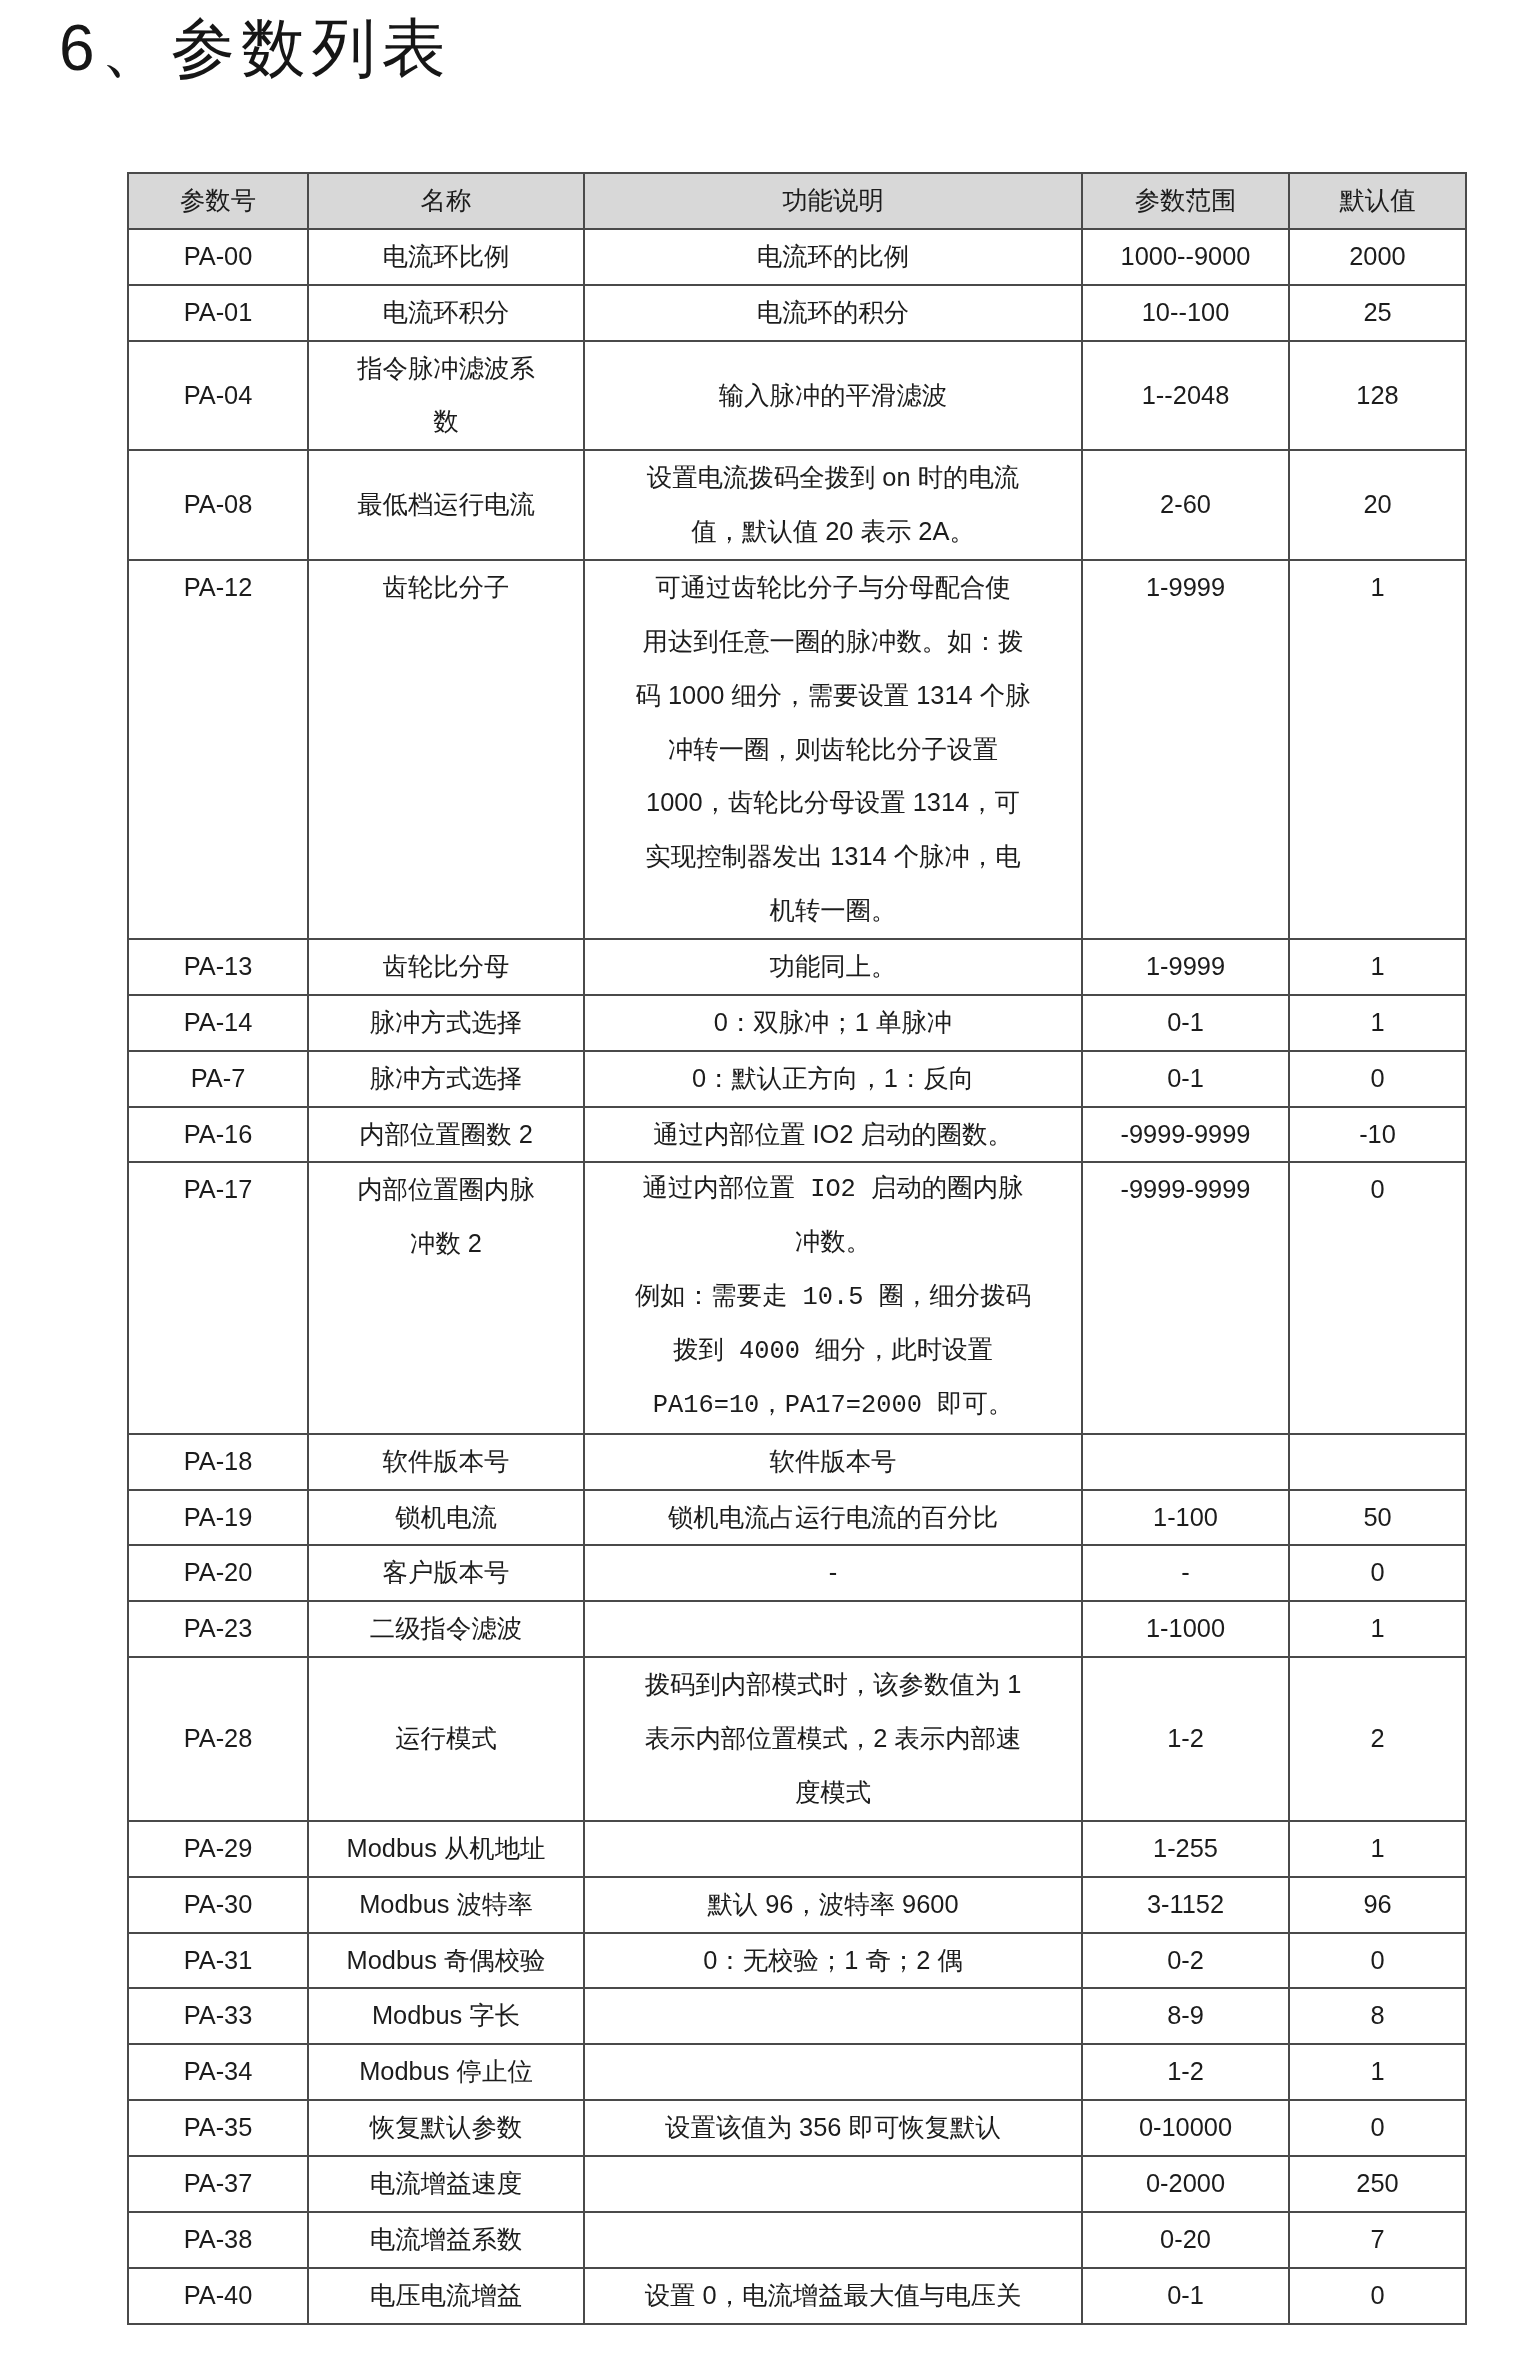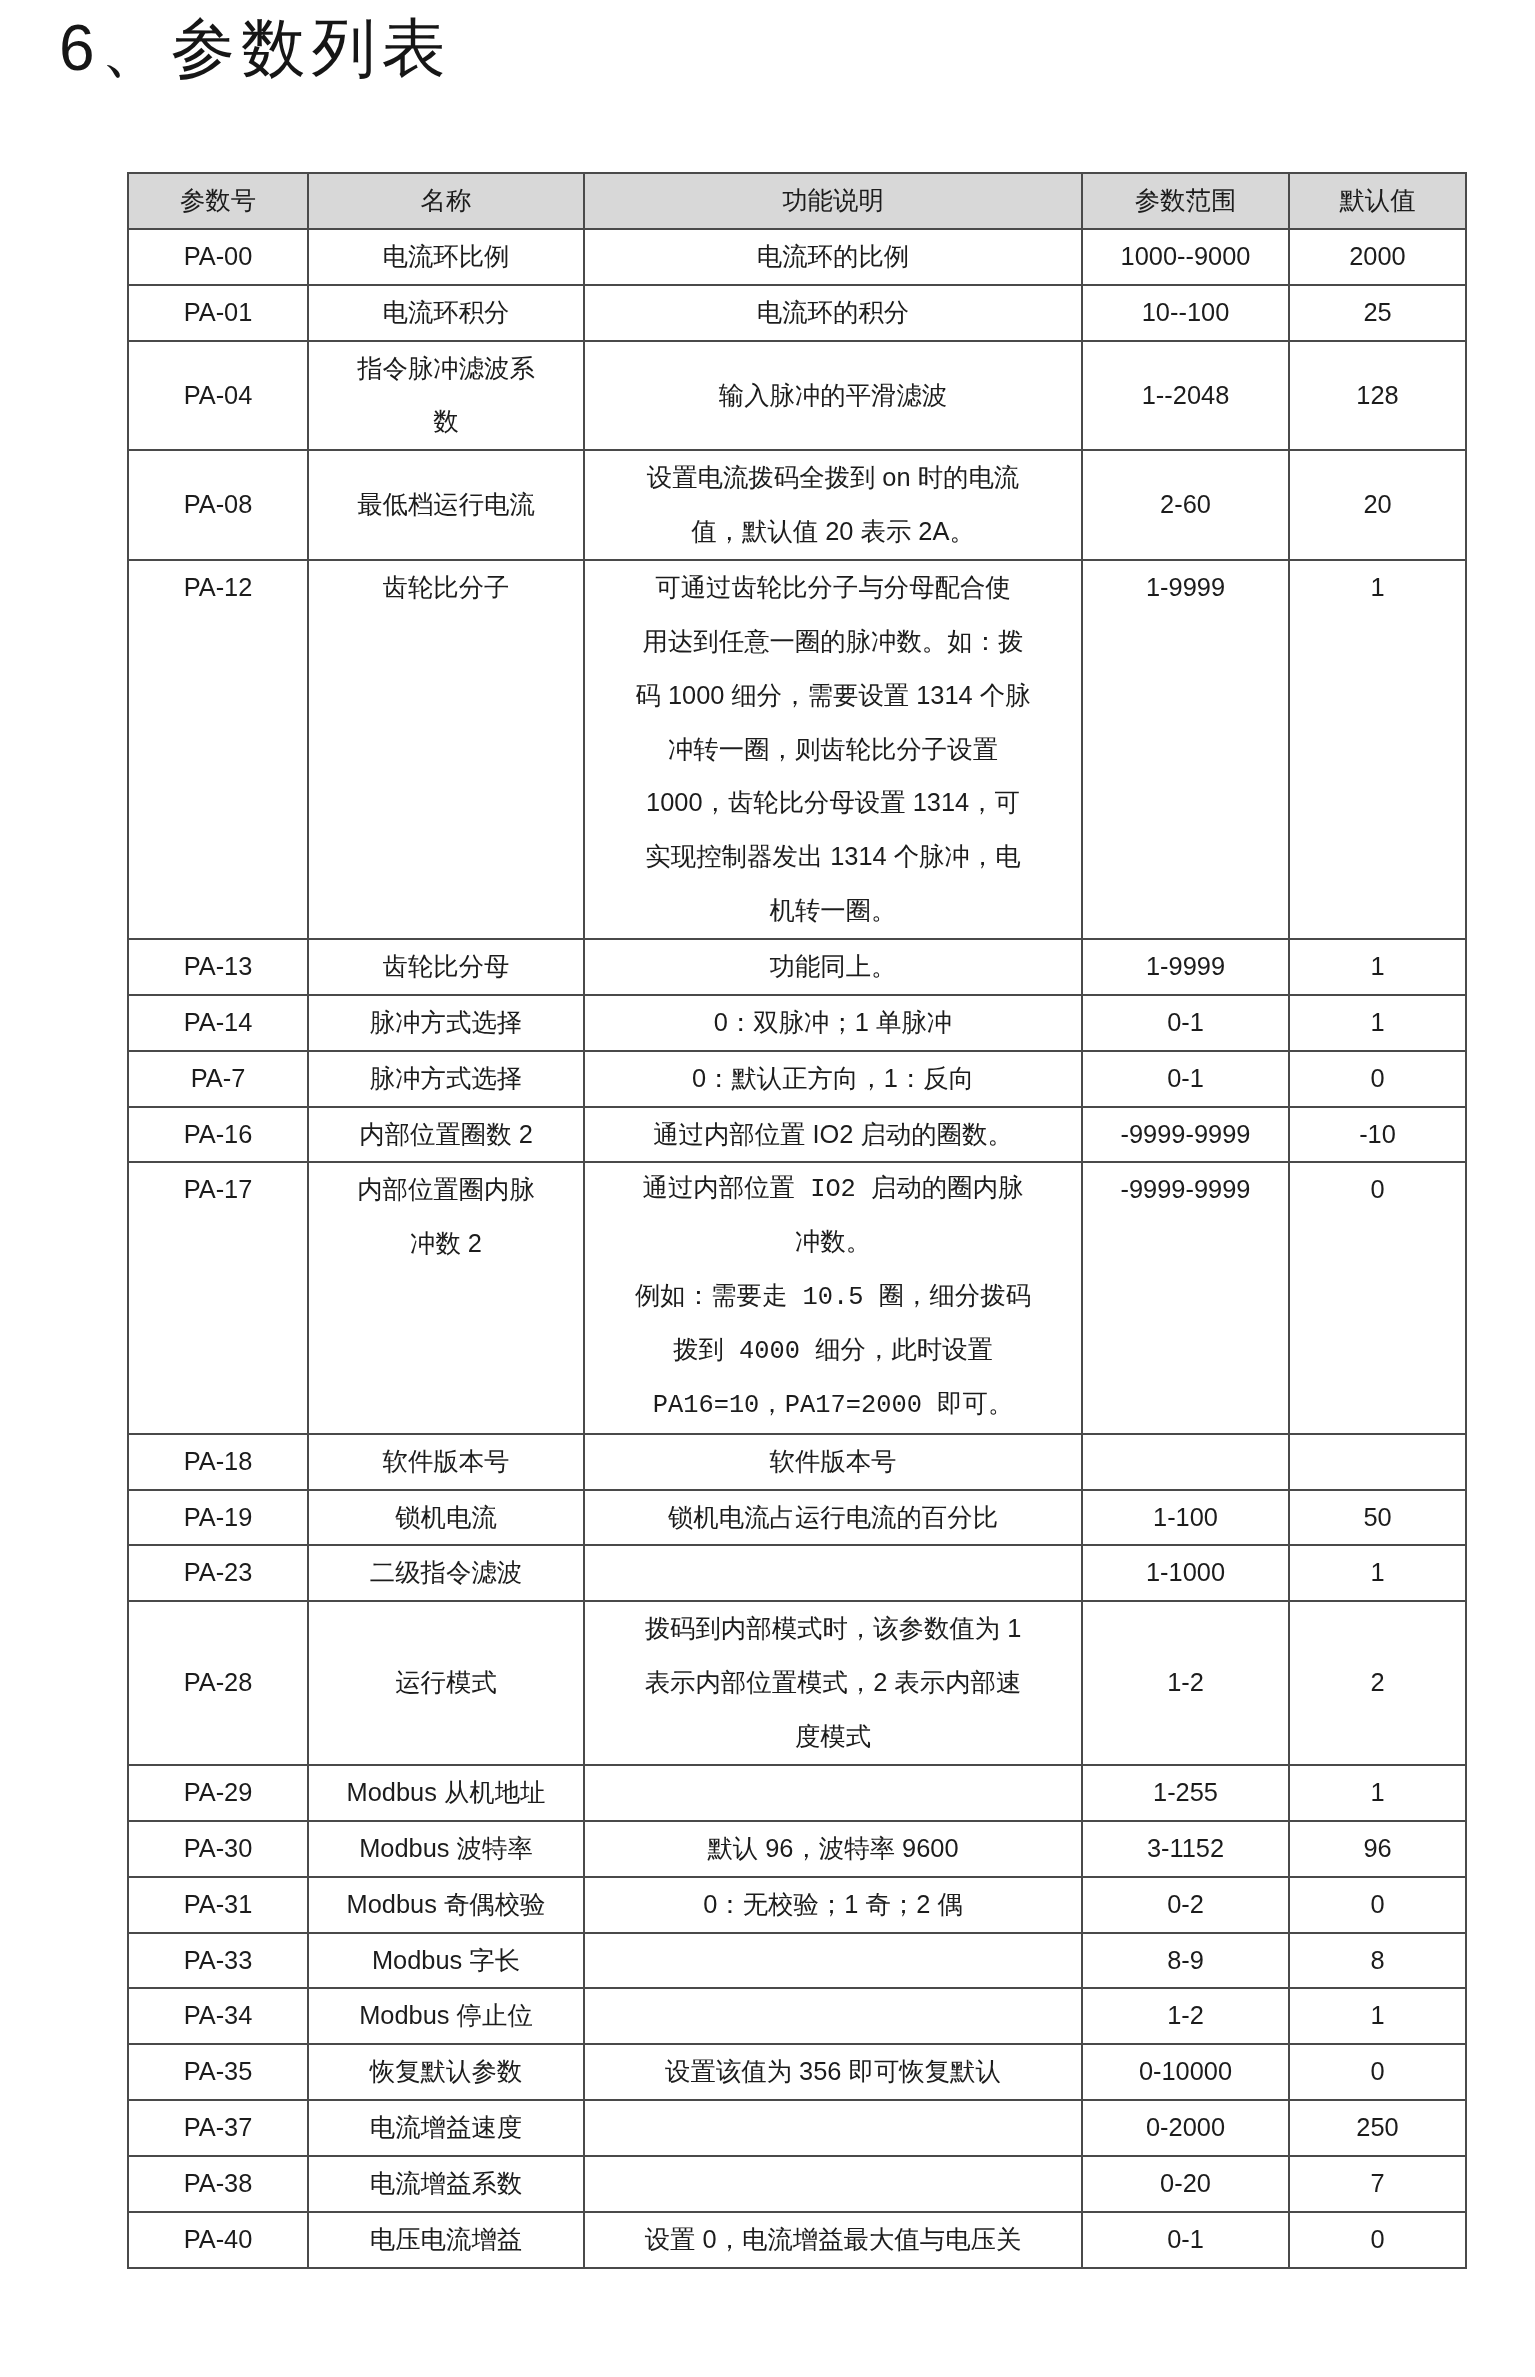--- a/index.html
+++ b/index.html
@@ -185,20 +185,27 @@
           <td class="default"></td>
         </tr>
         <tr>
           <td class="id">PA-19</td>
           <td class="name">锁机电流</td>
           <td class="desc">锁机电流占运行电流的百分比</td>
           <td class="range">1-100</td>
           <td class="default">50</td>
         </tr>
         <tr>
+          <td class="id">PA-20</td>
+          <td class="name">客户版本号</td>
+          <td class="desc">-</td>
+          <td class="range">-</td>
+          <td class="default">0</td>
+        </tr>
+        <tr>
           <td class="id">PA-23</td>
           <td class="name">二级指令滤波</td>
           <td class="desc"></td>
           <td class="range">1-1000</td>
           <td class="default">1</td>
         </tr>
         <tr>
           <td class="id">PA-28</td>
           <td class="name top">运行模式</td>
           <td class="desc">拨码到内部模式时，该参数值为 1

